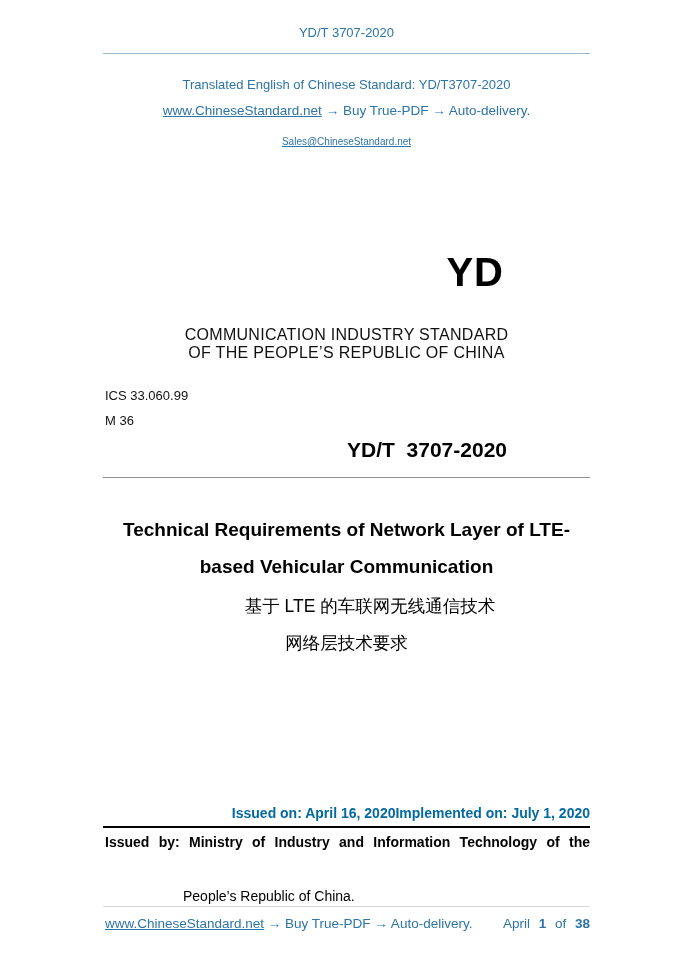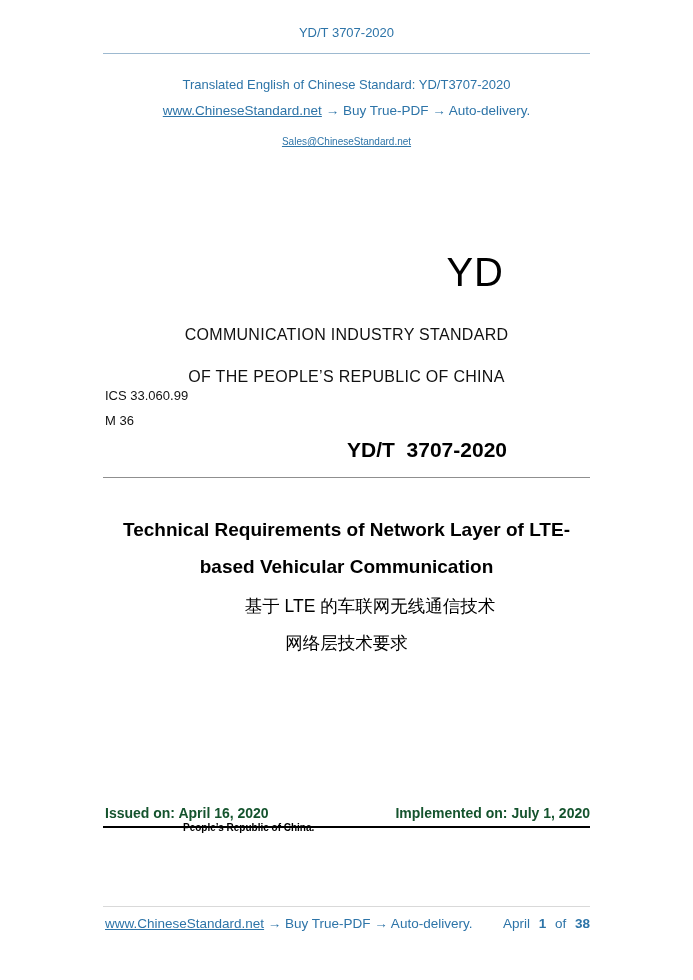--- a/index.html
+++ b/index.html
@@ -24,51 +24,51 @@
   }
 
   .hdr-ref      { top: 25px;  font-size: 13px; }
   .hdr-line     { top: 53px;  left: 103px; width: 487px; border-top: 1px solid #9db9d0; }
   .hdr-trans    { top: 77px;  font-size: 13px; }
   .hdr-buy      { top: 103px; font-size: 13.5px; }
   .hdr-sales    { top: 136px; font-size: 10px; }
 
   .yd-logo {
     top: 250px; right: 106px;
-    font-size: 40px; font-weight: normal; letter-spacing: 1px; color: #000;
+    font-size: 40px; font-weight: bold; letter-spacing: 1px; color: #000;
   }
   .org-1 { top: 326px; font-size: 16px; letter-spacing: 0.3px; color: #111; }
-  .org-2 { top: 368px; font-size: 16px; letter-spacing: 0.3px; color: #111; }
+  .org-2 { top: 344px; font-size: 16px; letter-spacing: 0.3px; color: #111; }
   .ics   { top: 388px; left: 105px; font-size: 13px; color: #111; }
   .m36   { top: 413px; left: 105px; font-size: 13px; color: #111; }
   .doc-num {
     top: 438px; right: 103px;
     font-size: 21px; font-weight: bold; color: #000; white-space: pre;
   }
   .mid-line { top: 477px; left: 103px; width: 487px; border-top: 1px solid #8f8f8f; }
 
   .title-en-1 { top: 519px; font-size: 19px; font-weight: bold; color: #000; }
   .title-en-2 { top: 556px; font-size: 19px; font-weight: bold; color: #000; }
   .title-zh-1 { top: 594px; font-size: 17.5px; color: #000; padding-left: 47px; }
   .title-zh-2 { top: 631px; font-size: 17.5px; color: #000; }
 
   .issued-row {
     top: 805px; left: 105px; width: 485px;
-    display: flex; justify-content: space-between;
-    font-size: 14px; font-weight: bold; color: #14532d;
+    display: flex; justify-content: flex-end;
+    font-size: 14px; font-weight: bold; color: #0369a1;
   }
   .issued-line { top: 826px; left: 103px; width: 487px; border-top: 2px solid #000; }
   .issued-by-1 {
     top: 834px; left: 105px; width: 485px;
     font-size: 14px; font-weight: bold; color: #000;
     text-align: justify; text-align-last: justify;
   }
   .issued-by-2 {
-    top: 822px; left: 105px; width: 485px; padding-left: 78px;
-    font-size: 10px; font-weight: bold; color: #000;
+    top: 888px; left: 105px; width: 485px; padding-left: 78px;
+    font-size: 14px; font-weight: normal; color: #000;
   }
 
   .ftr-line { top: 906px; left: 103px; width: 487px; border-top: 1px solid #d9d9d9; }
   .ftr-row {
     top: 916px; left: 105px; width: 485px;
     display: flex; justify-content: space-between; align-items: baseline;
     font-size: 13.5px;
   }
   .page-ind span { margin-left: 5px; }
   .page-ind span:first-child { margin-left: 0; }
@@ -102,20 +102,21 @@
   <div class="abs center title-en-1">Technical Requirements of Network Layer of LTE-</div>
   <div class="abs center title-en-2">based Vehicular Communication</div>
   <div class="abs center title-zh-1">基于 LTE 的车联网无线通信技术</div>
   <div class="abs center title-zh-2">网络层技术要求</div>
 
   <div class="abs issued-row">
     <span>Issued on: April 16, 2020</span>
     <span>Implemented on: July 1, 2020</span>
   </div>
   <div class="abs issued-line"></div>
+  <div class="abs issued-by-1">Issued by: Ministry of Industry and Information Technology of the</div>
   <div class="abs issued-by-2">People’s Republic of China.</div>
 
   <div class="abs ftr-line"></div>
   <div class="abs ftr-row blue">
     <span><span class="link">www.ChineseStandard.net</span><span> → Buy True-PDF → Auto-delivery.</span></span>
     <span class="page-ind">
       <span>April</span>
       <span class="bold">1</span>
       <span>of</span>
       <span class="bold">38</span>

